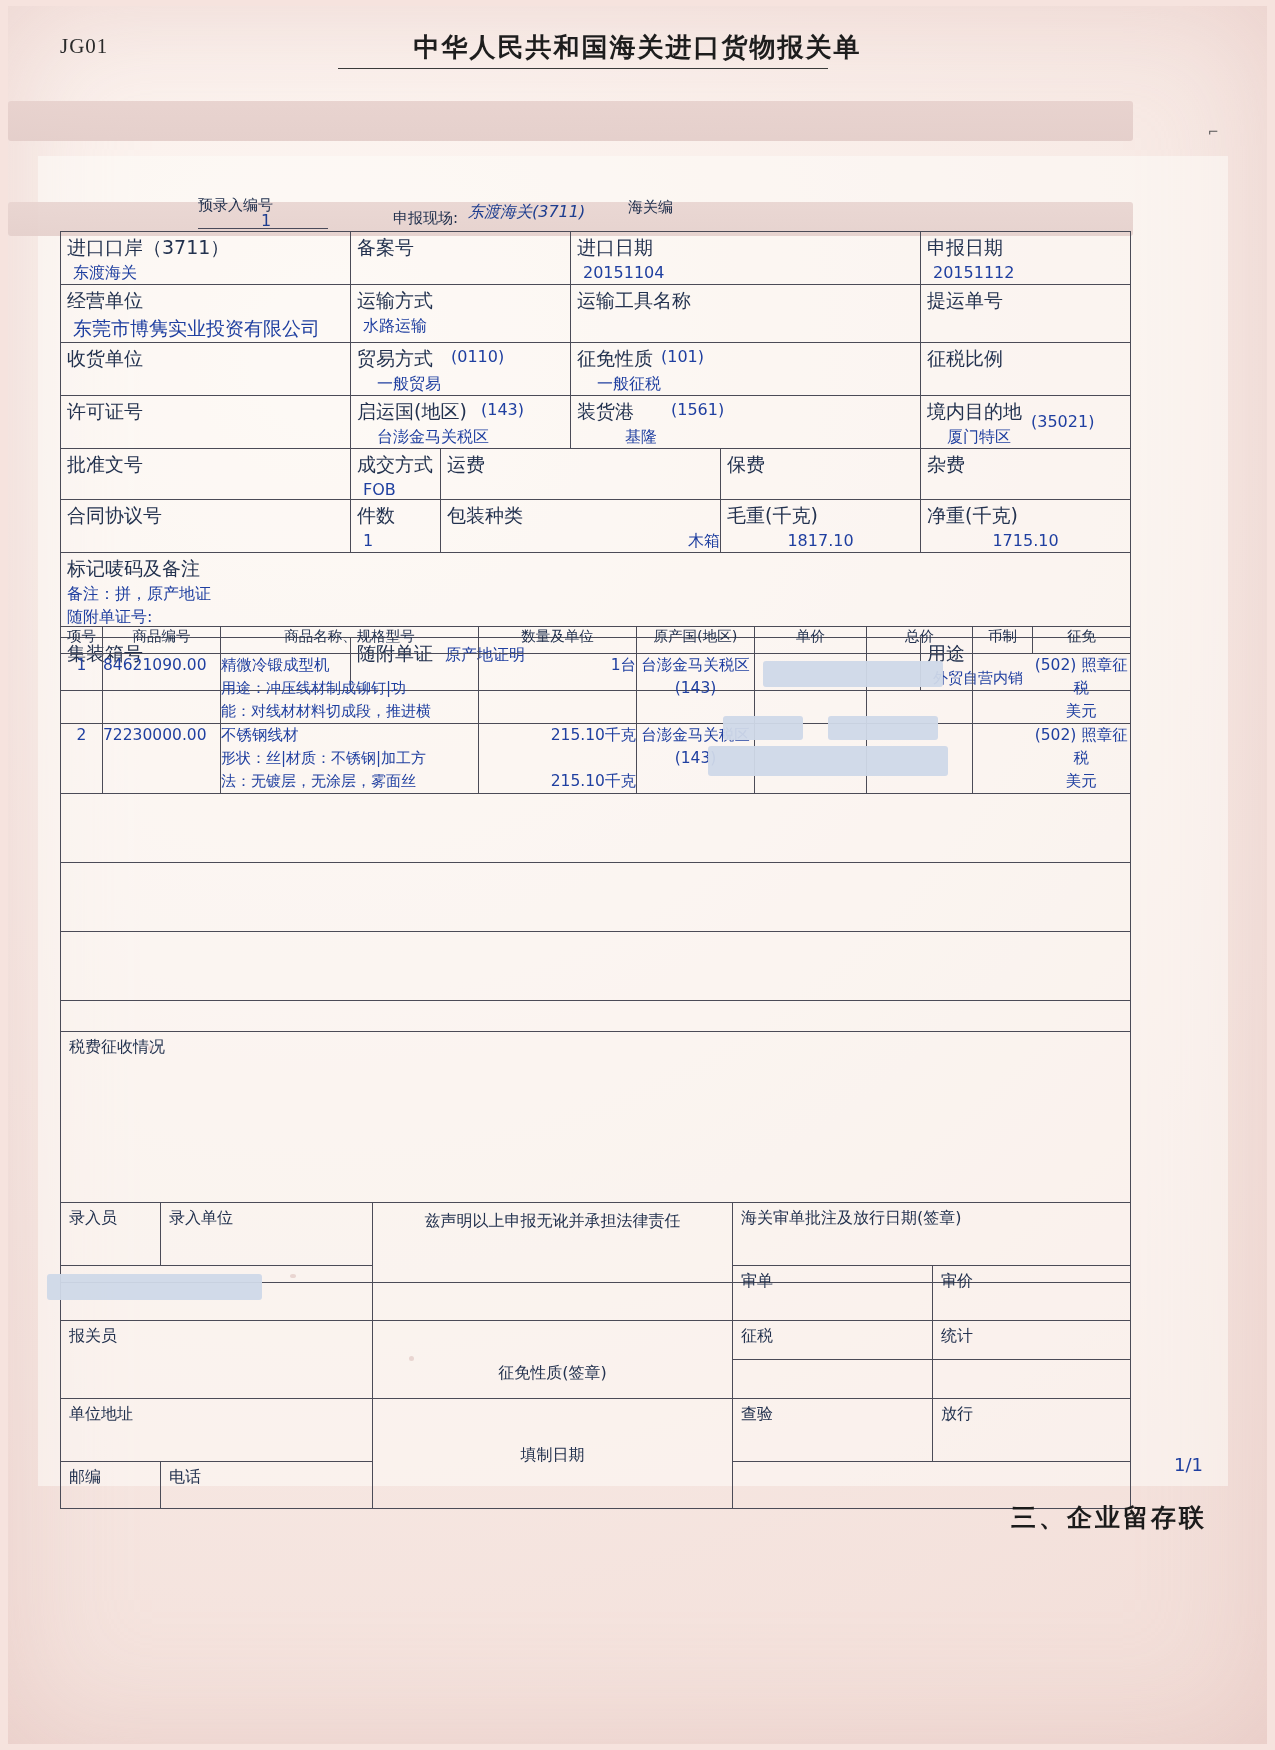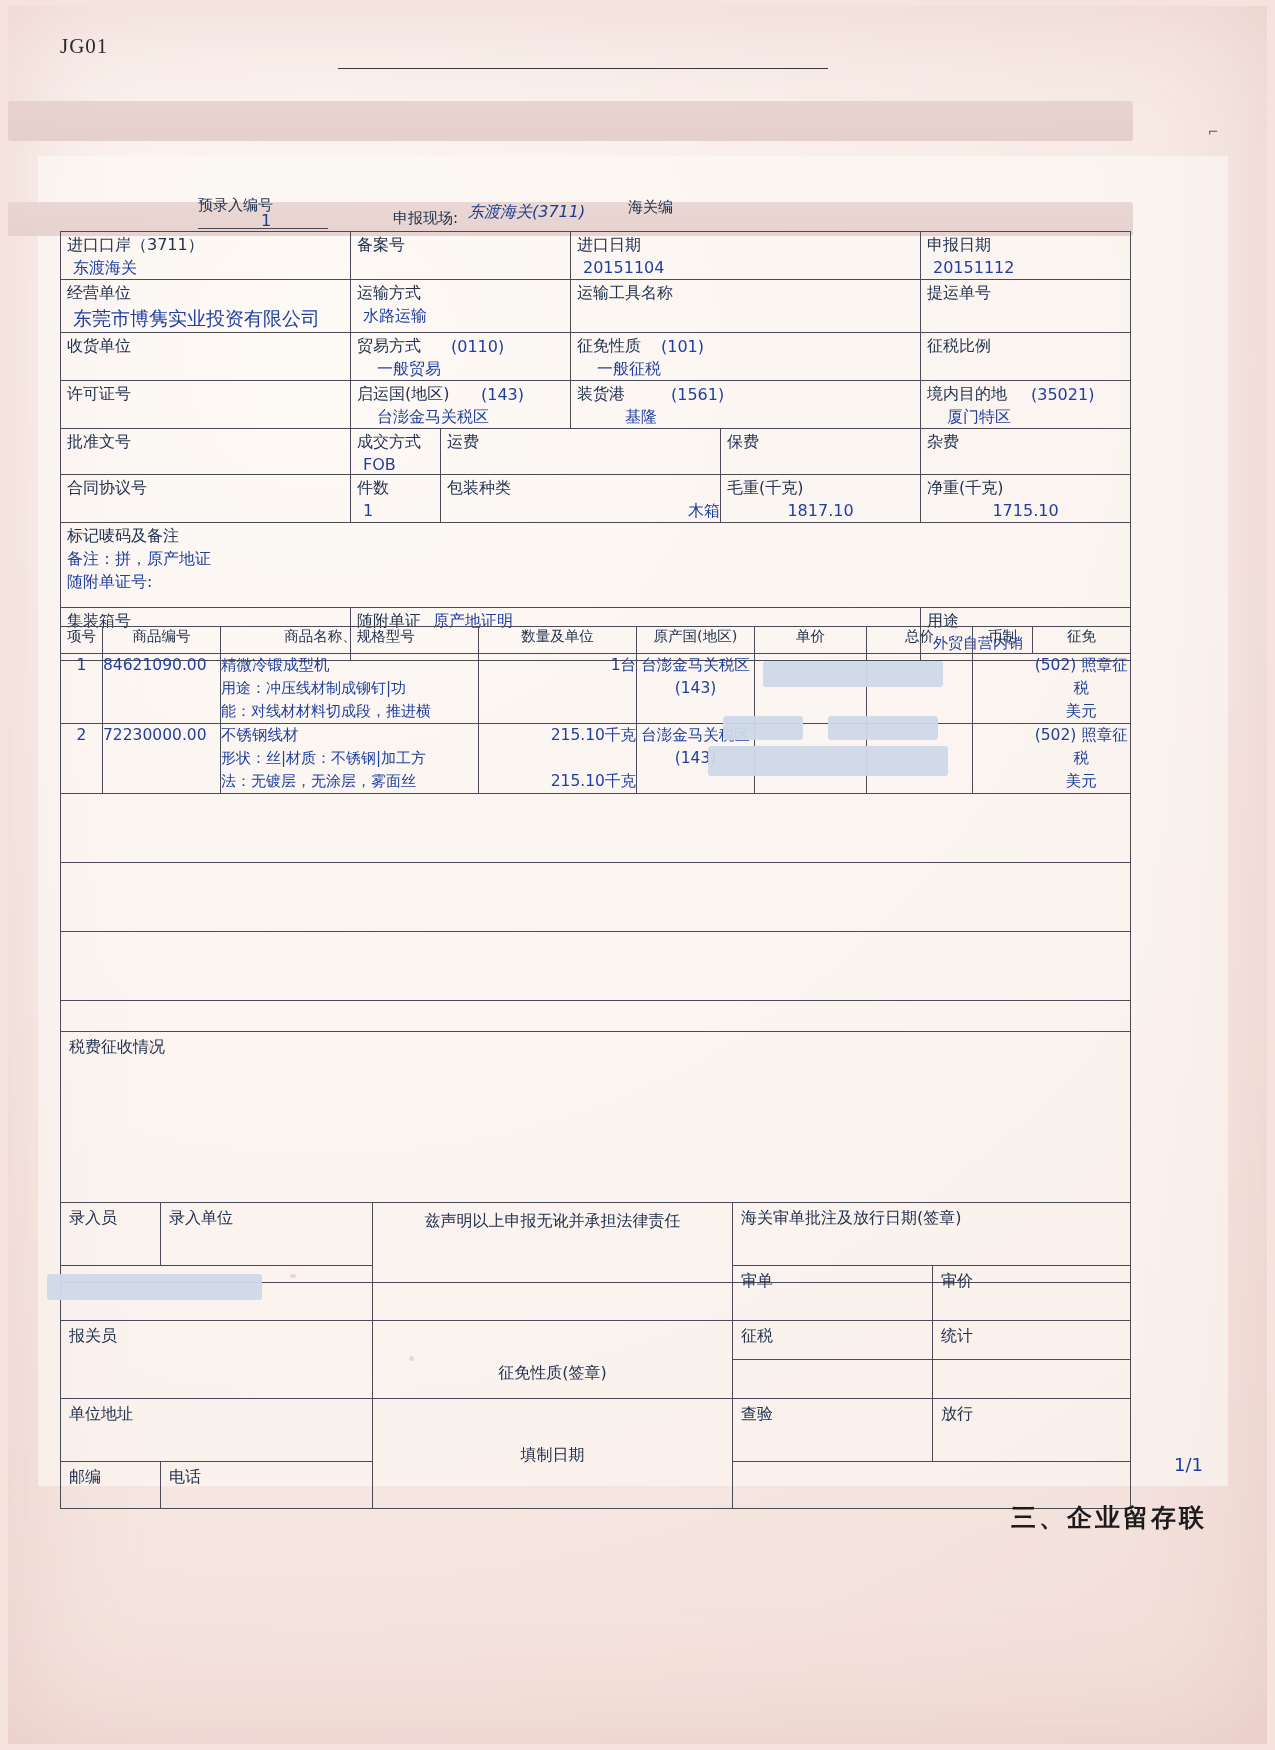--- a/index.html
+++ b/index.html
@@ -80,21 +80,21 @@
   table.form td{
     border:1px solid #4b4b57;
     vertical-align:top;
     padding:0;
     position:relative;
     height:44px;
   }
   .lbl{
     display:block;
     font-family:"DejaVu Sans", sans-serif;
-    font-size:16px;
+    font-size:19px;
     color:#23324f;
     padding:3px 0 0 6px;
     white-space:nowrap;
   }
   .val{
     display:block;
     font-family:"DejaVu Sans", sans-serif;
     font-size:16px;
     color:#1f3fa0;
     padding:2px 0 0 12px;
@@ -168,20 +168,21 @@
   }
   .specks{ position:absolute; background:#d8b8b4; border-radius:50%; opacity:.5;}
 </style>
 </head>
 <body>
 
 <div class="sheet">
   <div class="paperwhite"></div>
 
   <div class="jg01">JG01</div>
+  <div class="doc-title">中华人民共和国海关进口货物报关单</div>
   <div class="title-underline"></div>
 
   <div class="smear big"></div>
   <div class="tiny-mark">⌐</div>
   <div class="smear band2"></div>
 
   <div class="pre-label" style="left:190px; top:190px;">预录入编号</div>
   <div class="pre-val" style="left:253px; top:205px;">1</div>
   <div class="pre-line" style="left:190px; top:222px; width:130px;"></div>
 
@@ -270,21 +271,21 @@
         <span class="val" style="position:absolute;left:118px;top:2px;">(143)</span>
         <span class="val ind">台澎金马关税区</span>
       </td>
       <td colspan="2">
         <span class="lbl">装货港</span>
         <span class="val" style="position:absolute;left:88px;top:2px;">(1561)</span>
         <span class="val" style="padding-left:54px;">基隆</span>
       </td>
       <td>
         <span class="lbl">境内目的地</span>
-        <span class="val" style="position:absolute;left:98px;top:2px;">(35021)</span>
+        <span class="val" style="position:absolute;left:98px;top:14px;">(35021)</span>
         <span class="val ind">厦门特区</span>
       </td>
     </tr>
 
     <tr>
       <td>
         <span class="lbl">批准文号</span>
         <span class="val"></span>
       </td>
       <td>

